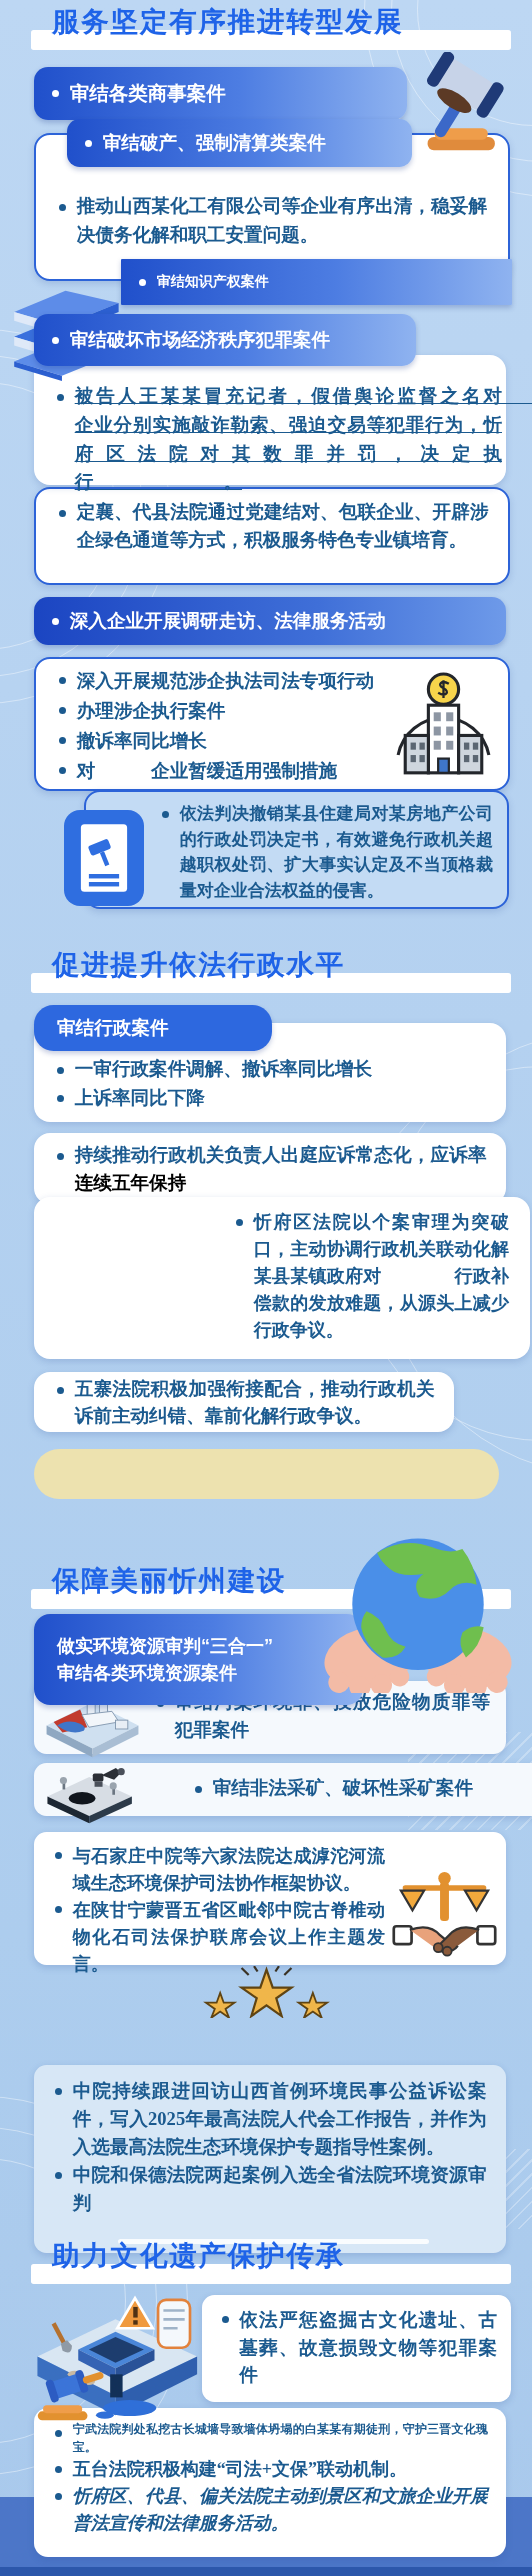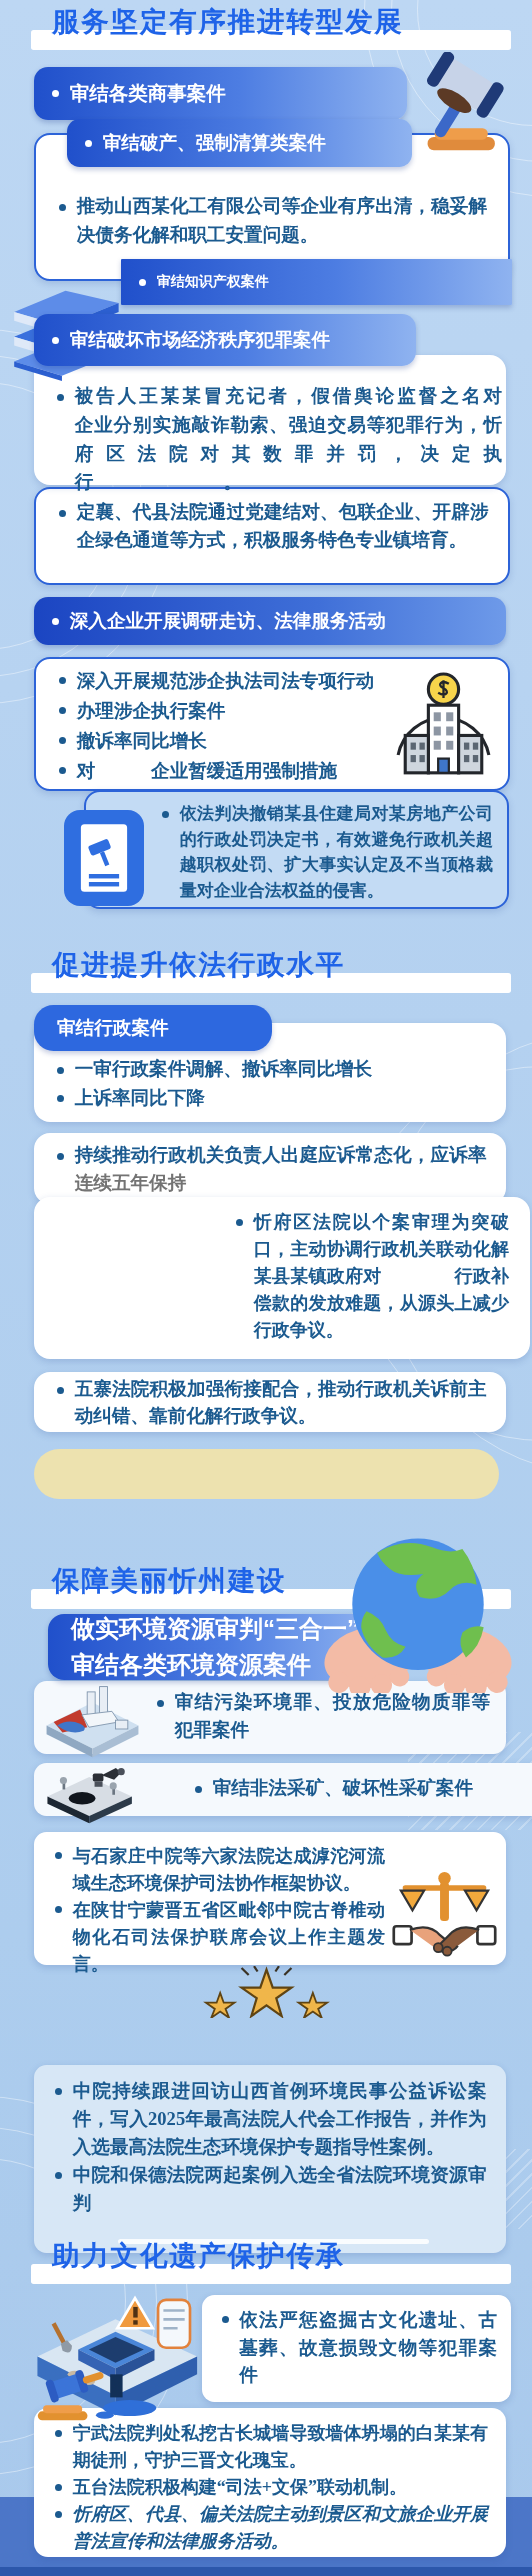--- a/index.html
+++ b/index.html
@@ -25,21 +25,21 @@
   .card{position:absolute;background:#ffffff;border-radius:16px;box-shadow:0 2.7px 7px rgba(40,70,150,.18);}
   .card.bordered{border:2.7px solid #2c63d8;}
   .card.lightblue{background:#c3dbf4;}
   .card.paleblue{background:#f5f9fd;border-radius:12.4px;}
   .card.skyblue{background:#d7e7f6;border-radius:12.4px;}
   .card.beige{background:#ede2af;border-radius:25px;box-shadow:none;}
   
   .btxt{font-family:"Liberation Serif","DejaVu Serif",serif;font-weight:700;color:#1b5a8f;font-size:18.6px;line-height:1.55;text-align:justify;}
   .b-row{display:flex;align-items:flex-start;}
   .b-row .dot{flex:0 0 auto;width:7px;height:7px;border-radius:50%;background:#1b5a8f;margin:11.5px 10.7px 0 0;}
-  .red{color:#737373;margin-top:34px;}
+  .red{color:#000000;margin-top:34px;}
   .pill-lines{display:flex;flex-direction:column;justify-content:center;align-items:flex-start;padding-left:23px;gap:3.6px;}
 </style>
 </head>
 <body>
 
 <div id="canvas">
 
   <div class="arc" style="width:231px;height:231px;left:417px;top:-107px;"></div>
   <div class="arc" style="width:302px;height:302px;left:391px;top:-142px;"></div>
   <div class="arc" style="width:373px;height:373px;left:364px;top:-178px;"></div>
@@ -100,21 +100,21 @@
   <div class="pill" style="left:121px;top:259px;width:391px;height:46px;z-index:1;font-size:14px;border-radius:1px;">
     <span class="pdot"></span>
     <span>审结知识产权案件</span>
   </div>
 
   <div class="pill" style="left:34px;top:314px;width:382px;height:52px;z-index:2;font-size:18.6px;">
     <span class="pdot"></span>
     <span>审结破坏市场经济秩序犯罪案件</span>
   </div>
   <div class="card" style="left:34px;top:355px;width:472px;height:130px;z-index:1;">
-    <div class="b-row btxt" style="padding:27px 4px 7px 23px;">
+    <div class="b-row btxt" style="padding:27px 4px 7px 23px;text-decoration:underline;">
       <span class="dot"></span>
       <div>被告人王某某冒充记者，假借舆论监督之名对　　　企业分别实施敲诈勒索、强迫交易等犯罪行为，忻府区法院对其数罪并罚，决定执行　　　　　　　。</div>
     </div>
   </div>
 
   <div class="card bordered" style="left:34px;top:487px;width:472px;height:94px;">
     <div class="b-row btxt" style="padding:9px 19.5px 5.3px 23px;line-height:1.5;">
       <span class="dot"></span>
       <div>定襄、代县法院通过党建结对、包联企业、开辟涉企绿色通道等方式，积极服务特色专业镇培育。</div>
     </div>
@@ -212,21 +212,21 @@
     </div>
   </div>
 
   <div class="card" style="left:34px;top:1197px;width:496px;height:162px;">
     <div class="b-row btxt" style="padding:12.4px 21px 7px 202px;font-size:18px;line-height:1.5;">
       <span class="dot" style="margin-top:9.8px;"></span>
       <div>忻府区法院以个案审理为突破口，主动协调行政机关联动化解某县某镇政府对　　　　行政补偿款的发放难题，从源头上减少行政争议。</div>
     </div>
   </div>
 
-  <div class="card" style="left:34px;top:1372px;width:472px;height:60px;">
+  <div class="card" style="left:34px;top:1372px;width:420px;height:60px;">
     <div class="b-row btxt" style="padding:3.6px 19.5px 3.6px 23px;line-height:1.45;">
       <span class="dot"></span>
       <div>五寨法院积极加强衔接配合，推动行政机关诉前主动纠错、靠前化解行政争议。</div>
     </div>
   </div>
 
   <div class="card beige" style="left:34px;top:1449px;width:465px;height:50px;"></div>
 
   <div class="title-bar" style="left:31px;top:1589px;width:480px;"></div>
   <div class="sec-title" style="left:52px;top:1563px;">保障美丽忻州建设</div>
@@ -245,21 +245,21 @@
         <circle cx="188" cy="178" r="12" fill="#f3bba6"></circle>
       <circle cx="164" cy="181" r="12" fill="#f3bba6"></circle>
         <circle cx="142" cy="176" r="11" fill="#f3bba6"></circle>
     </g>
     <circle cx="116" cy="88" r="74" fill="#4a8fe8"></circle>
     <path d="M70 30 q30 -18 62 -6 q20 8 34 2 q14 18 16 40 q-18 -6 -30 6 q-14 14 -34 8 q-10 -16 4 -26 q-26 4 -38 -6 q-10 -8 -14 -18 z" fill="#6fbf4e"></path>
     <path d="M58 96 q16 6 22 22 q6 14 22 18 q-8 14 -26 12 q-20 -14 -24 -34 q0 -10 6 -18 z" fill="#6fbf4e"></path>
     <path d="M166 120 q12 -10 24 -6 q-4 22 -20 34 q-10 -14 -4 -28 z" fill="#6fbf4e"></path>
   </svg>
 
-  <div class="pill pill-lines" style="left:48px;top:1614px;width:306px;height:66px;z-index:2;font-size:24px;border-radius:16px;">
+  <div class="pill pill-lines" style="left:34px;top:1614px;width:306px;height:91px;z-index:2;font-size:18px;border-radius:16px;">
     <span>做实环境资源审判“三合一”</span>
     <span>审结各类环境资源案件</span>
   </div>
 
   <div class="card paleblue" style="left:34px;top:1681px;width:472px;height:73px;overflow:visible;">
     <div class="b-row btxt" style="padding:7px 16px 3.6px 123px;line-height:1.5;">
       <span class="dot"></span>
       <div>审结污染环境罪、投放危险物质罪等犯罪案件</div>
     </div>
     <svg style="position:absolute;left:7px;top:-5.3px;" width="103" height="83" viewBox="0 0 116 94">
@@ -383,21 +383,21 @@
     <g transform="rotate(-18 36 22)">
       <rect x="20" y="12" width="34" height="20" rx="5" fill="#3b74d8"></rect>
       <rect x="15" y="9" width="9" height="26" rx="4" fill="#2c5cc2"></rect>
       <rect x="50" y="9" width="9" height="26" rx="4" fill="#2c5cc2"></rect>
       <rect x="56" y="18" width="24" height="8" rx="4" fill="#e2912f"></rect>
     </g>
   </svg>
 
   <div class="card" style="left:34px;top:2408px;width:472px;height:149px;z-index:1;border-radius:14px;">
     <div style="padding:12.4px 18px 5.3px 21px;">
-      <div class="b-row btxt" style="font-size:18px;line-height:1.5;">
+      <div class="b-row btxt" style="font-size:12px;line-height:1.5;">
           <span class="dot" style="margin-top:9.8px;"></span>
           <div>宁武法院判处私挖古长城墙导致墙体坍塌的白某某有期徒刑，守护三晋文化瑰宝。</div>
         </div>
       <div class="b-row btxt" style="font-size:18px;line-height:1.5;">
           <span class="dot" style="margin-top:9.8px;"></span>
           <div>五台法院积极构建“司法+文保”联动机制。</div>
         </div>
       <div class="b-row btxt" style="font-size:18px;line-height:1.5;font-style:italic;">
           <span class="dot" style="margin-top:9.8px;"></span>
           <div>忻府区、代县、偏关法院主动到景区和文旅企业开展普法宣传和法律服务活动。</div>

